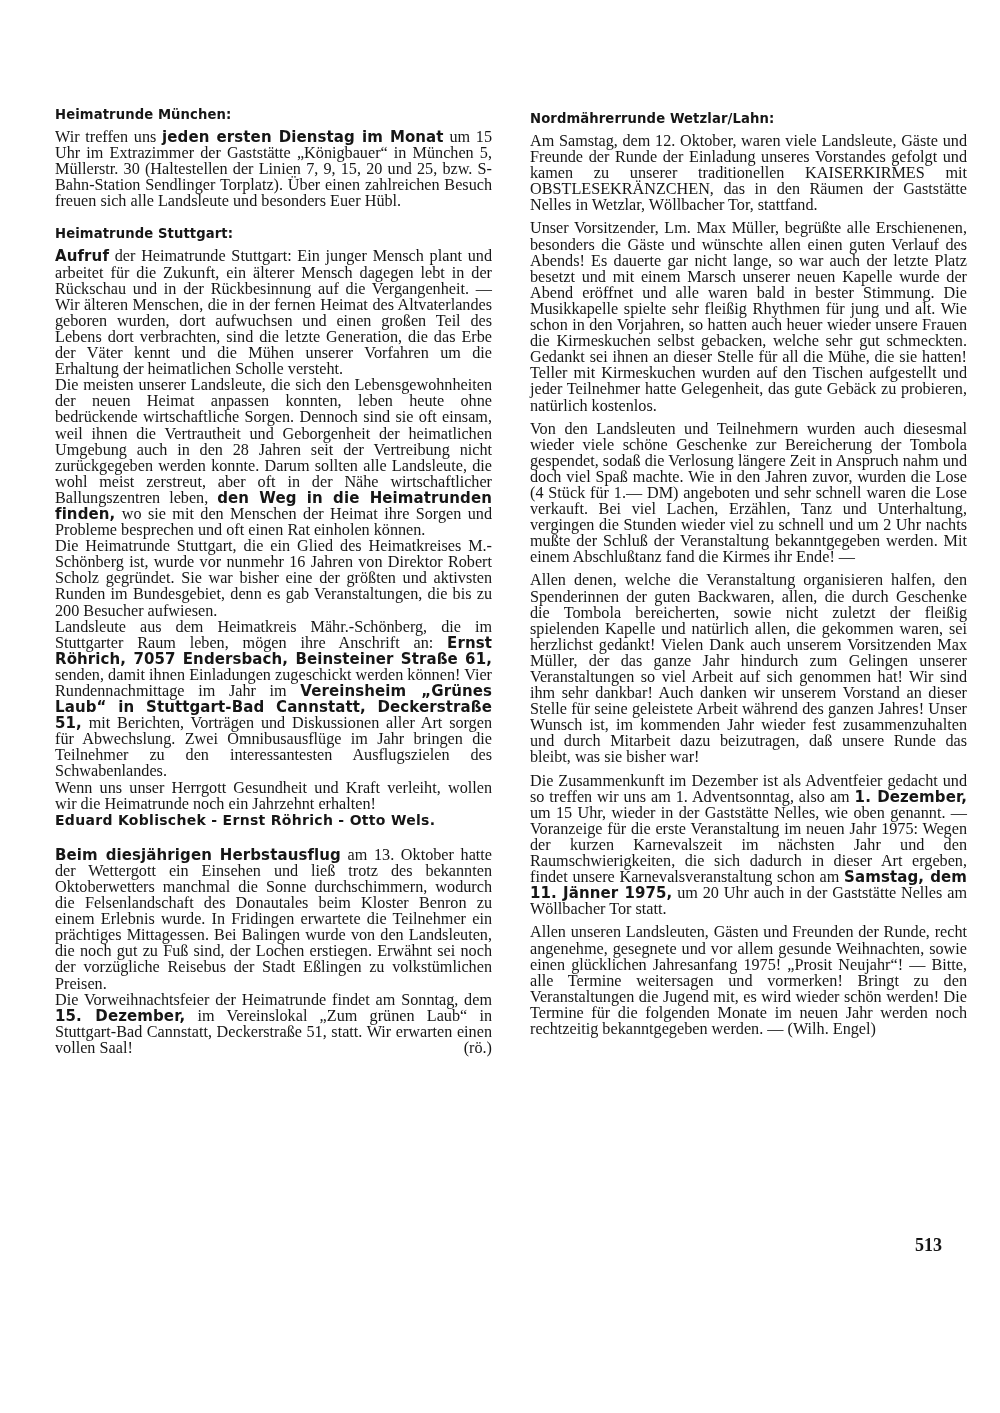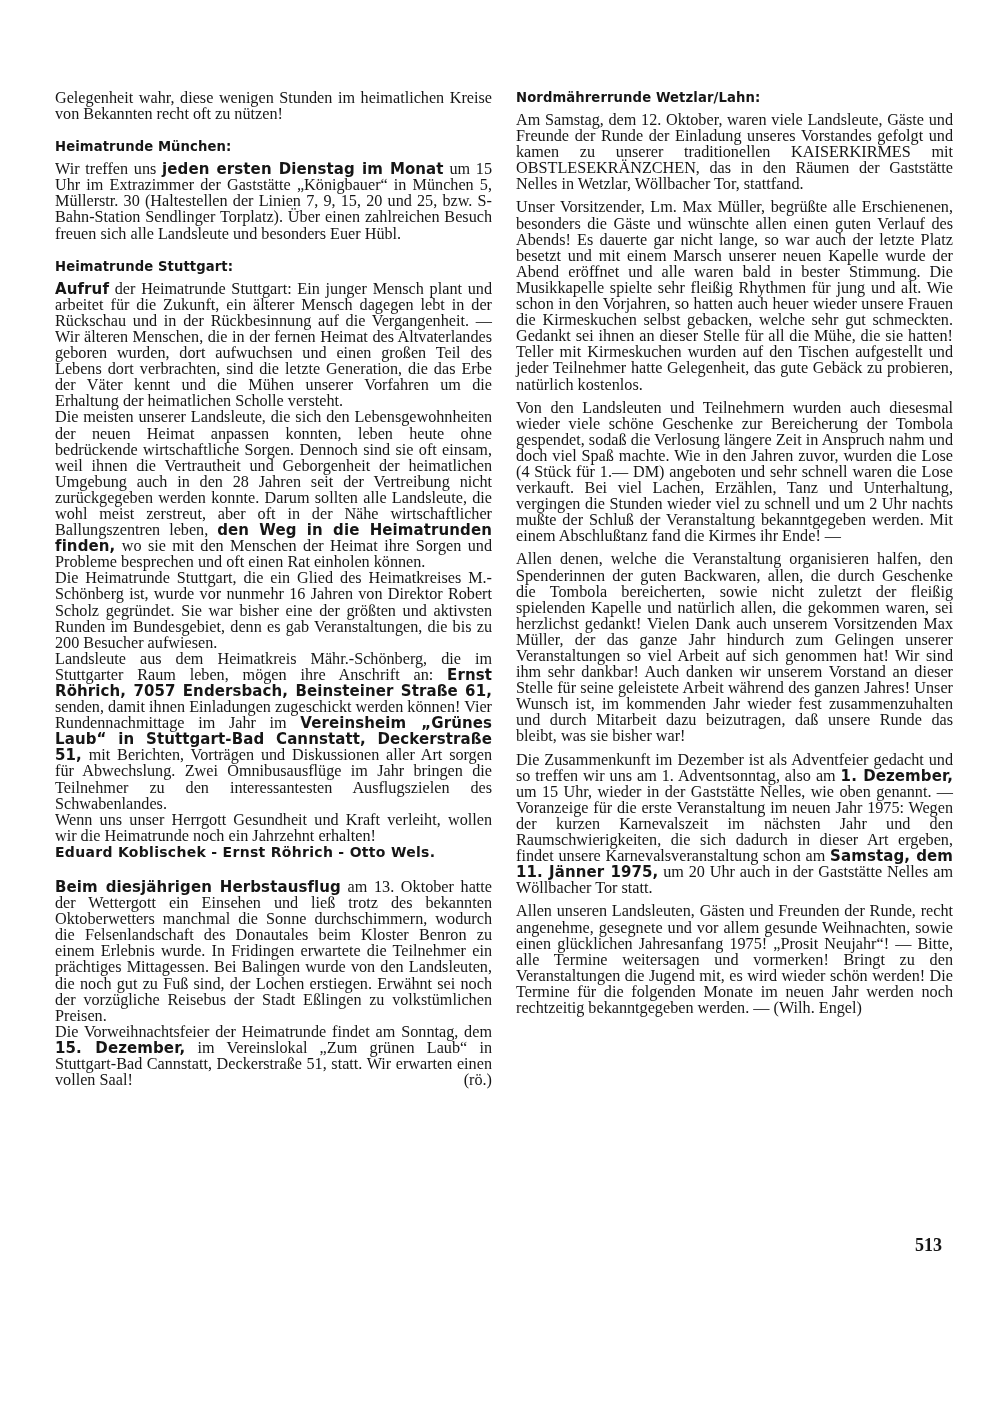--- a/index.html
+++ b/index.html
@@ -1,35 +1,34 @@
 <!DOCTYPE html>
 <html><head>
 <meta charset="utf-8">
 <style>
   html, body { margin:0; padding:0; background:#ffffff; }
   body { width:1000px; height:1413px; position:relative; overflow:hidden; color:#161616; }
   .col { position:absolute; top:90px; width:437px; font-family:"Liberation Serif", "DejaVu Serif", serif; font-size:16.2px; line-height:16.1px; text-align:justify; }
   #col-left { left:55px; }
-  #col-right { left:516px; }
+  #col-right { left:530px;margin-top:21px; }
   .col p { margin:0; text-align:justify; text-align-last:left; hyphens:manual; }
   .col p.gap { margin-top:7px; }
   .heading { font-family:"DejaVu Sans", "Liberation Sans", sans-serif; font-weight:bold; font-size:13.2px; line-height:16px; letter-spacing:0.1px; margin:0; }
   .heading.gap-lg { margin-top:17px; }
   .heading + p { margin-top:6px; }
   .b { font-family:"DejaVu Sans", "Liberation Sans", sans-serif; font-weight:bold; font-size:15px; letter-spacing:0.1px; }
   .signature { font-family:"DejaVu Sans", "Liberation Sans", sans-serif; font-weight:bold; font-size:14px; line-height:17px; margin:8px 0 0 0; letter-spacing:0.3px; }
   .sig-spacer { height:18px; }
   .right-end { float:right;padding-left:21px; }
   #page-number { position:absolute; left:915px; top:1235px; font-family:"Liberation Serif", serif; font-weight:bold; font-size:18px; }
 </style>
 </head>
 <body>
 
 <div id="col-left" class="col">
-  <p>Gelegenheit wahr, diese wenigen Stunden im heimatlichen Kreise von Bekannten recht oft zu nützen!</p>
 
   <h3 class="heading gap-lg">Heimatrunde München:</h3>
   <p><span>Wir treffen uns </span><span class="b">jeden ersten Dienstag im Monat</span><span> um 15 Uhr im Extrazimmer der Gaststätte „Königbauer“ in München 5, Müllerstr. 30 (Haltestellen der Linien 7, 9, 15, 20 und 25, bzw. S-Bahn-Station Sendlinger Torplatz). Über einen zahlreichen Besuch freuen sich alle Landsleute und besonders Euer Hübl.</span></p>
 
   <h3 class="heading gap-lg">Heimatrunde Stuttgart:</h3>
   <p><span class="b">Aufruf</span><span> der Heimatrunde Stuttgart: Ein junger Mensch plant und arbeitet für die Zukunft, ein älterer Mensch dagegen lebt in der Rückschau und in der Rückbesinnung auf die Vergangenheit. — Wir älteren Menschen, die in der fernen Heimat des Altvaterlandes geboren wurden, dort aufwuchsen und einen großen Teil des Lebens dort verbrachten, sind die letzte Generation, die das Erbe der Väter kennt und die Mühen unserer Vorfahren um die Erhaltung der heimatlichen Scholle versteht.</span></p>
   <p><span>Die meisten unserer Landsleute, die sich den Lebensgewohnheiten der neuen Heimat anpassen konnten, leben heute ohne bedrückende wirtschaftliche Sorgen. Dennoch sind sie oft einsam, weil ihnen die Vertrautheit und Geborgenheit der heimatlichen Umgebung auch in den 28 Jahren seit der Vertreibung nicht zurückgegeben werden konnte. Darum sollten alle Landsleute, die wohl meist zerstreut, aber oft in der Nähe wirtschaftlicher Ballungszentren leben, </span><span class="b">den Weg in die Heimatrunden finden,</span><span> wo sie mit den Menschen der Heimat ihre Sorgen und Probleme besprechen und oft einen Rat einholen können.</span></p>
   <p>Die Heimatrunde Stuttgart, die ein Glied des Heimatkreises M.-Schönberg ist, wurde vor nunmehr 16 Jahren von Direktor Robert Scholz gegründet. Sie war bisher eine der größten und aktivsten Runden im Bundesgebiet, denn es gab Veranstaltungen, die bis zu 200 Besucher aufwiesen.</p>
   <p><span>Landsleute aus dem Heimatkreis Mähr.-Schönberg, die im Stuttgarter Raum leben, mögen ihre Anschrift an: </span><span class="b">Ernst Röhrich, 7057 Endersbach, Beinsteiner Straße 61,</span><span> senden, damit ihnen Einladungen zugeschickt werden können! Vier Rundennachmittage im Jahr im </span><span class="b">Vereinsheim „Grünes Laub“ in Stuttgart-Bad Cannstatt, Deckerstraße 51,</span><span> mit Berichten, Vorträgen und Diskussionen aller Art sorgen für Abwechslung. Zwei Omnibusausflüge im Jahr bringen die Teilnehmer zu den interessantesten Ausflugszielen des Schwabenlandes.</span></p>
   <p>Wenn uns unser Herrgott Gesundheit und Kraft verleiht, wollen wir die Heimatrunde noch ein Jahrzehnt erhalten!</p>

